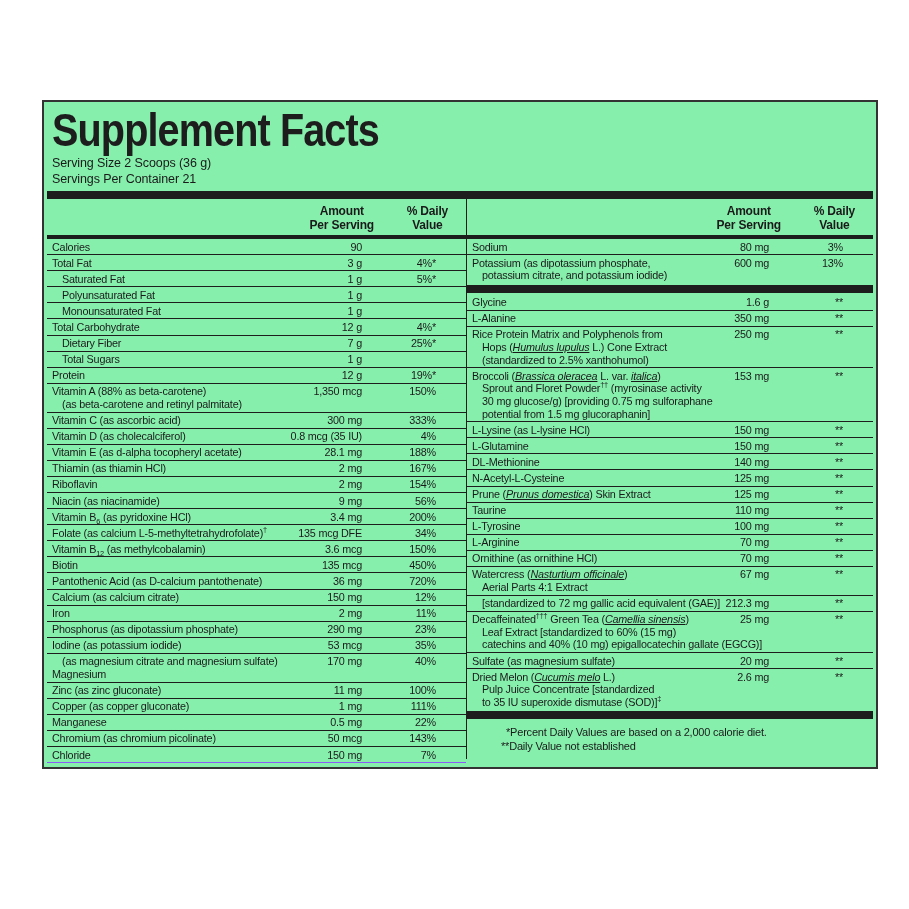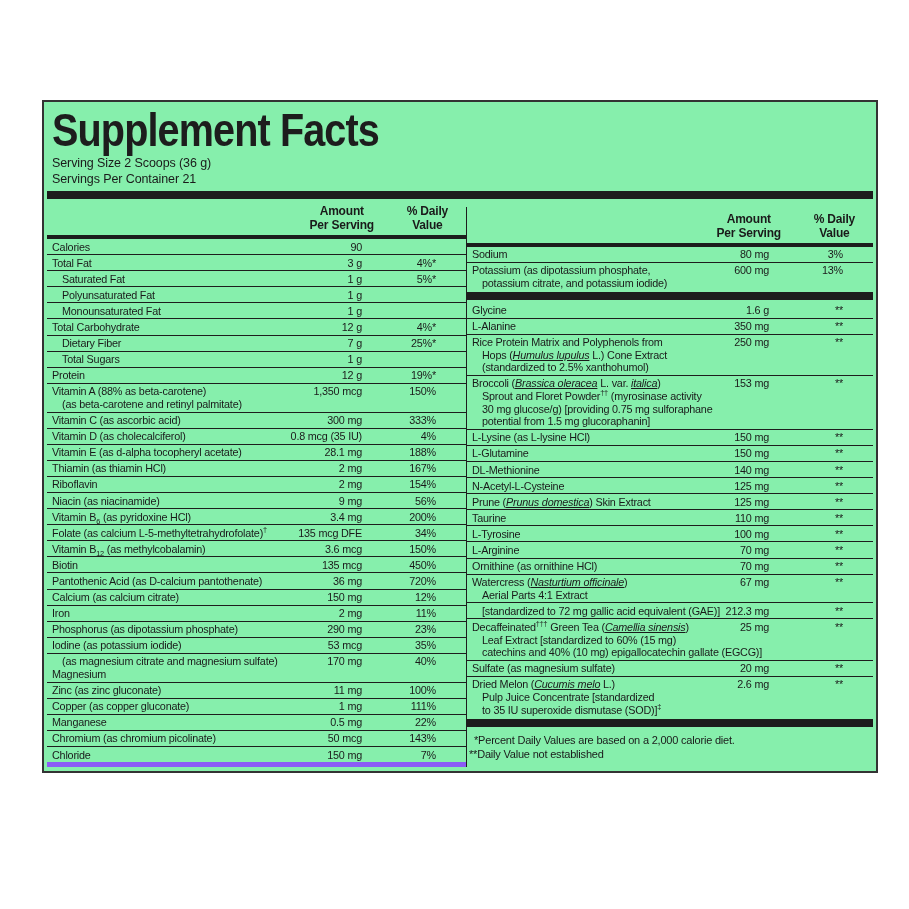--- a/index.html
+++ b/index.html
@@ -11,51 +11,51 @@
     position:absolute;left:42px;top:100px;width:832px;
     border:2px solid #333;background:#86efac;padding-bottom:4px;
   }
   .label-head{padding:6px 8px 0 8px;}
   .title{
     font-size:46px;font-weight:bold;letter-spacing:-1px;line-height:40px;margin:2px 0 6px 0;
     transform:scaleX(.86);transform-origin:left center;white-space:nowrap;color:#1d1d1d;
   }
   .serving{font-size:12.5px;line-height:15.5px;letter-spacing:-0.1px;}
   .bar-thick{height:8px;background:#1d1d1d;margin:4px 3px 0 3px;}
-  .columns{display:flex;align-items:flex-end;margin:0 3px;}
+  .columns{display:flex;align-items:flex-start;margin:0 3px;}
   .col{position:relative;}
   .col-left{width:419px;}
   .col-right{width:407px;border-left:1.5px solid #1d1d1d;flex:1;}
   .col-header{position:relative;height:36px;}
   .h-amount,.h-dv{
     position:absolute;top:5px;font-size:12px;font-weight:bold;line-height:14px;
     text-align:center;white-space:pre-line;letter-spacing:-0.2px;
   }
   .h-amount{right:92px;}
   .h-dv{right:18px;}
   .bar-med{height:4px;background:#1d1d1d;margin:0;}
   .bar-sect{height:8px;background:#1d1d1d;margin:2px 0;}
   .rows{padding:0;}
-  .rows.closed{border-bottom:5px solid #8b5cf6;}
+  .rows.closed{border-bottom:1px solid #8b5cf6;}
   .row{position:relative;padding:1.5px 0 1px 0;border-top:1px solid #1d1d1d;}
   .row.first{border-top:none;}
   .nm{font-size:10.8px;line-height:12.6px;letter-spacing:-0.2px;padding-left:5px;}
   .row.indent .nm{padding-left:15px;}
   .ln{white-space:nowrap;}
   .ln.cont{padding-left:10px;}
   .amt,.dv{
     position:absolute;top:1.5px;font-size:10.8px;line-height:12.6px;
     letter-spacing:-0.2px;white-space:nowrap;
   }
   .amt{right:104px;}
   .dv{right:30px;}
   sup{font-size:68%;line-height:0;vertical-align:super;}
   sub{font-size:68%;line-height:0;vertical-align:sub;}
   i{font-style:italic;text-decoration:underline;}
-  .footnotes{padding:4px 4px 6px 2px;font-size:11px;line-height:14px;letter-spacing:-0.2px;}
+  .footnotes{padding:4px 4px 6px 2px;font-size:11px;line-height:14px;letter-spacing:-0.2px;margin-left:32px;}
   .fn1{padding-left:5px;}
   .fn2{padding-left:0;}
 </style>
 </head>
 <body>
 
 <div class="label">
   <div class="label-head">
     <div class="title">Supplement Facts</div>
     <div class="serving">Serving Size 2 Scoops (36 g)</div>

